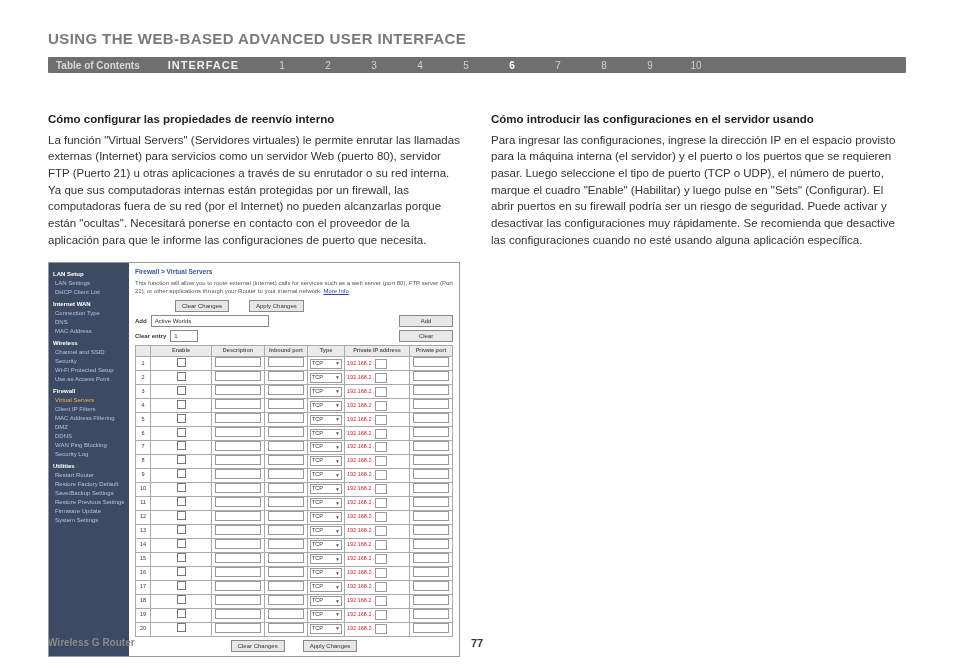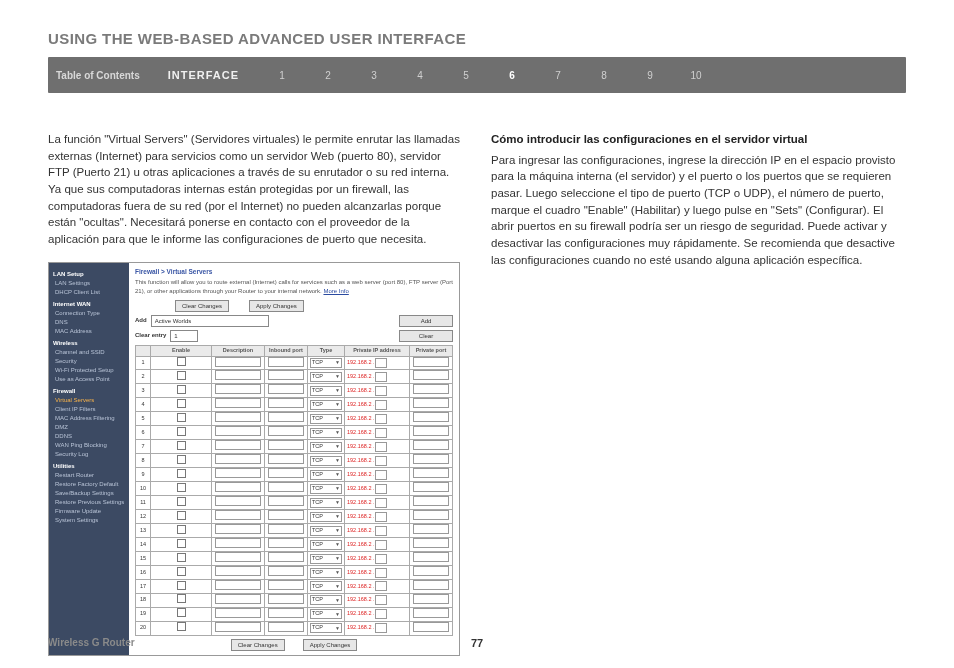--- a/index.html
+++ b/index.html
@@ -15,21 +15,21 @@
   .page-title{
     font-size:15px;
     font-weight:bold;
     letter-spacing:0.4px;
     color:#7a7a7a;
     margin:0 0 10px 0;
   }
   .nav-bar{
     background:#6f6f6f;
     color:#e0e0e0;
-    height:36px;
+    height:16px;
     font-size:10px;
     display:flex;
     align-items:center;
     border-radius:1px;
     padding:0 8px;
   }
   .nav-bar .toc{font-weight:bold;color:#d8d8d8;margin-right:28px;}
   .nav-bar .sections{font-weight:bold;color:#f0f0f0;letter-spacing:1px;font-size:11px;margin-right:20px;}
   .nav-bar .sec-num{width:46px;text-align:center;color:#d0d0d0;cursor:pointer;}
   .nav-bar .sec-num.active{color:#fff;font-weight:bold;}
@@ -105,20 +105,21 @@
       <span class="sec-num active">6</span>
       <span class="sec-num">7</span>
       <span class="sec-num">8</span>
       <span class="sec-num">9</span>
       <span class="sec-num">10</span>
     </span>
 </div>
 
 <div class="columns">
   <div class="col">
+    <h3>Cómo configurar las propiedades de reenvío interno</h3>
     <p>La función "Virtual Servers" (Servidores virtuales) le permite enrutar las llamadas externas (Internet) para servicios como un servidor Web (puerto 80), servidor FTP (Puerto 21) u otras aplicaciones a través de su enrutador o su red interna. Ya que sus computadoras internas están protegidas por un firewall, las computadoras fuera de su red (por el Internet) no pueden alcanzarlas porque están "ocultas". Necesitará ponerse en contacto con el proveedor de la aplicación para que le informe las configuraciones de puerto que necesita.</p>
 
     <div class="screenshot">
       <div class="ss-body">
         <div class="ss-side" id="ss-side">
             <div class="grp">LAN Setup</div>
             <div class="it">LAN Settings</div>
             <div class="it">DHCP Client List</div>
             <div class="grp">Internet WAN</div>
             <div class="it">Connection Type</div>
@@ -465,21 +466,21 @@
           <div class="ss-footer-btns">
             <span class="ss-btn">Clear Changes</span>
             <span class="ss-btn">Apply Changes</span>
           </div>
         </div>
       </div>
     </div>
   </div>
 
   <div class="col">
-    <h3>Cómo introducir las configuraciones en el servidor virtual</h3>
+    <h3>Cómo introducir las configuraciones en el servidor usando</h3>
     <p>Para ingresar las configuraciones, ingrese la dirección IP en el espacio provisto para la máquina interna (el servidor) y el puerto o los puertos que se requieren pasar. Luego seleccione el tipo de puerto (TCP o UDP), el número de puerto, marque el cuadro "Enable" (Habilitar) y luego pulse en "Sets" (Configurar). El abrir puertos en su firewall podría ser un riesgo de seguridad. Puede activar y desactivar las configuraciones muy rápidamente. Se recomienda que desactive las configuraciones cuando no esté usando alguna aplicación específica.</p>
   </div>
 </div>
 
 <div class="footer">
   <span>Wireless G Router</span>
   <span class="pnum">77</span>
 </div>
 
 </body></html>

